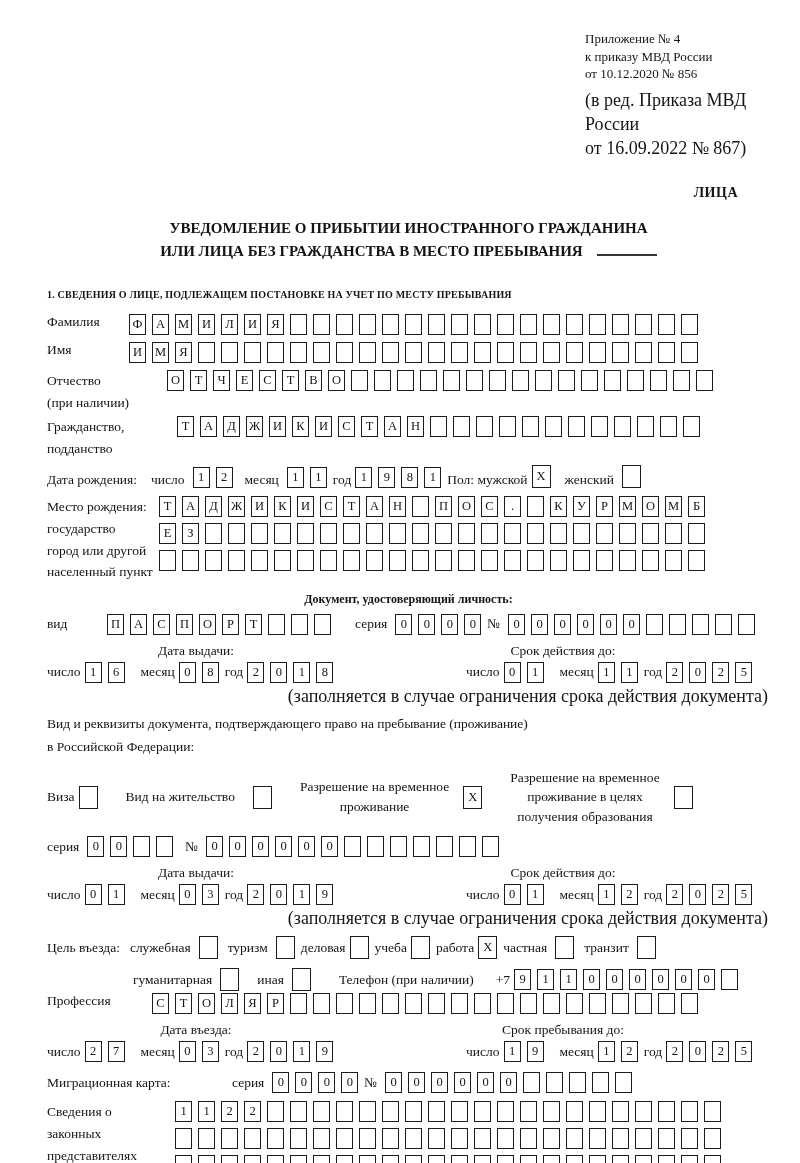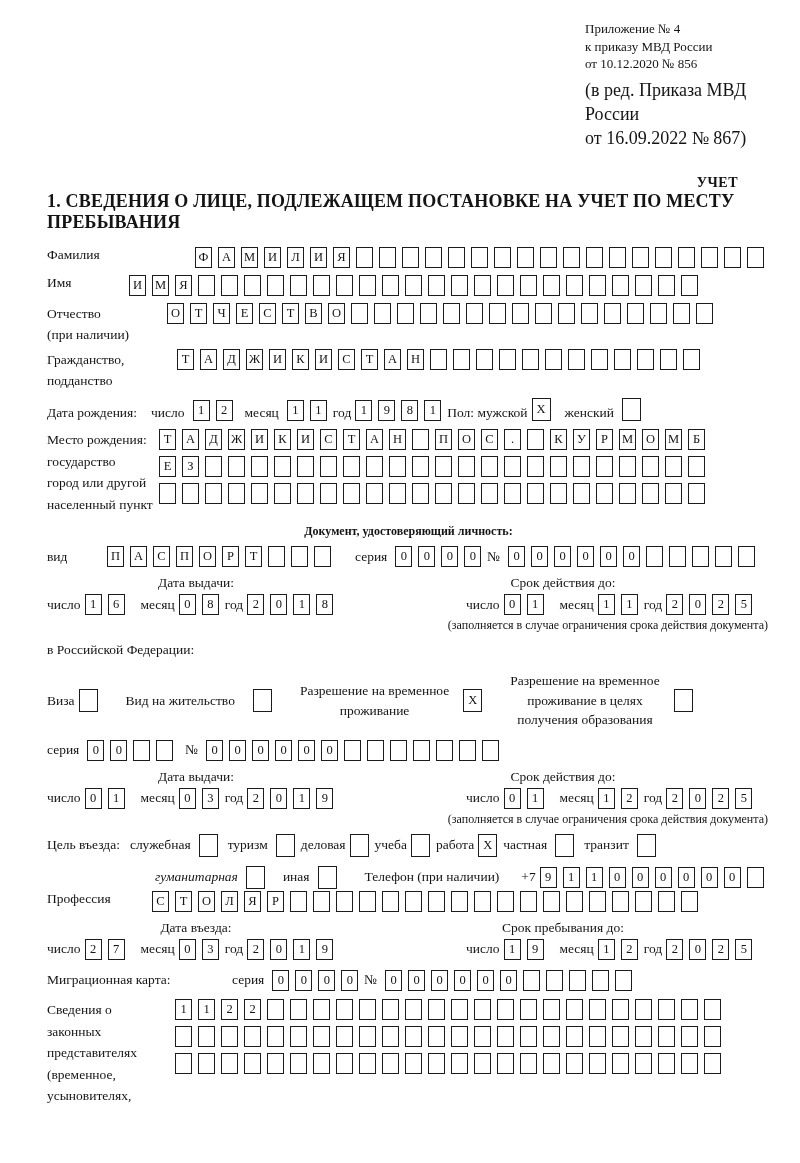--- a/index.html
+++ b/index.html
@@ -2,32 +2,32 @@
 <html><head>
 <meta charset="utf-8">
 <style>
   * { box-sizing: border-box; }
   html, body { margin: 0; padding: 0; background: #ffffff; }
   body {
     width: 800px; height: 1163px;
     font-family: "Liberation Serif", "DejaVu Serif", serif;
     color: #141414; font-size: 13.5px;
   }
-  .page { width: 800px; height: 1163px; padding: 20px 30px 14px 47px; overflow: hidden; }
+  .page { width: 800px; height: 1163px; padding: 30px 30px 14px 47px; overflow: hidden; }
 
   
   .hnote { width: 196px; margin-left: 538px; line-height: 1.35; font-size: 13px; }
   .hnote .small { font-size: 18px; display: block; }
   .hnote .gap { margin-top: 5px; }
   .forma { text-align: right; font-weight: bold; font-size: 14px; margin: 24px 32px 0 0; letter-spacing: .5px; }
 
   
   .title { text-align: center; font-weight: bold; font-size: 15px; line-height: 1.55; margin-top: 16px; }
   .blank-line { display: inline-block; width: 60px; border-bottom: 2px solid #333; height: 12px; margin-left: 14px; }
-  .sect { font-weight: bold; font-size: 18px; letter-spacing: .2px; }
+  .sect { font-weight: bold; font-size: 10px; margin-top: 26px; letter-spacing: .2px; }
 
   
   .row { display: flex; align-items: flex-start; margin-top: 7px; }
   .lbl { white-space: nowrap; }
   .cells { white-space: nowrap; display: inline-block; }
   .cell {
     display: inline-block; width: 17px; height: 21px; border: 1.5px solid #1c1c1c;
     margin-right: 6px; text-align: center; font-size: 12.5px; line-height: 19px;
     vertical-align: middle; background: #fff;
   }
@@ -50,44 +50,50 @@
 
   
   .date-pair { display: flex; margin-top: 8px; gap: 31px; }
   .dp-left { width: 388px; flex: 0 0 388px; }
   .dp-right { flex: 1; }
   .dp-heading { text-align: center; margin-bottom: 3px; }
   .dp-left .dp-heading { padding-right: 90px; }
   .dp-right .dp-heading { padding-right: 110px; }
   .dp-fields { display: flex; align-items: center; }
   .dp-fields .lbl { margin-right: 4px; }
-  .note-right { text-align: right; font-size: 12px; margin-top: 3px; padding-right: 2px; }
+  .note-right { text-align: right; font-size: 18px; margin-top: 3px; padding-right: 2px; }
 
   
   .permits { display: flex; align-items: center; margin-top: 9px; }
   .permit-label { text-align: center; line-height: 1.45; }
 </style>
 </head>
 <body>
 
 <div class="page">
 
   <div class="hnote">
     <span>Приложение № 4</span><br>
     <span>к приказу МВД России</span><br>
     <span>от 10.12.2020 № 856</span>
     <span class="small gap">(в ред. Приказа МВД России</span>
     <span class="small">от 16.09.2022 № 867)</span>
   </div>
-  <div class="forma">УЧЕТ</div>
-
+  <div class="forma">ЛИЦА</div>
+
+  <div class="title">
+    <div>УВЕДОМЛЕНИЕ О ПРИБЫТИИ ИНОСТРАННОГО ГРАЖДАНИНА</div>
+    <div>
+      <span>ИЛИ ЛИЦА БЕЗ ГРАЖДАНСТВА В МЕСТО ПРЕБЫВАНИЯ</span><span class="blank-line"></span>
+    </div>
+  </div>
 
   <div class="sect">1. СВЕДЕНИЯ О ЛИЦЕ, ПОДЛЕЖАЩЕМ ПОСТАНОВКЕ НА УЧЕТ ПО МЕСТУ ПРЕБЫВАНИЯ</div>
 
-  <div class="row" style="margin-top:14px;justify-content:space-between;">
+  <div class="row" style="margin-top:14px;">
     <span class="lbl w82">Фамилия</span>
     <span class="cells"><span class="cell">Ф</span><span class="cell">А</span><span class="cell">М</span><span class="cell">И</span><span class="cell">Л</span><span class="cell">И</span><span class="cell">Я</span><span class="cell"></span><span class="cell"></span><span class="cell"></span><span class="cell"></span><span class="cell"></span><span class="cell"></span><span class="cell"></span><span class="cell"></span><span class="cell"></span><span class="cell"></span><span class="cell"></span><span class="cell"></span><span class="cell"></span><span class="cell"></span><span class="cell"></span><span class="cell"></span><span class="cell"></span><span class="cell"></span></span>
   </div>
 
   <div class="row">
     <span class="lbl w82">Имя</span>
     <span class="cells"><span class="cell">И</span><span class="cell">М</span><span class="cell">Я</span><span class="cell"></span><span class="cell"></span><span class="cell"></span><span class="cell"></span><span class="cell"></span><span class="cell"></span><span class="cell"></span><span class="cell"></span><span class="cell"></span><span class="cell"></span><span class="cell"></span><span class="cell"></span><span class="cell"></span><span class="cell"></span><span class="cell"></span><span class="cell"></span><span class="cell"></span><span class="cell"></span><span class="cell"></span><span class="cell"></span><span class="cell"></span><span class="cell"></span></span>
   </div>
 
   <div class="row">
@@ -164,20 +170,21 @@
         <span class="lbl ml10">месяц</span>
         <span class="cells"><span class="cell">1</span><span class="cell">1</span></span>
         <span class="lbl">год</span>
         <span class="cells"><span class="cell">2</span><span class="cell">0</span><span class="cell">2</span><span class="cell">5</span></span>
       </div>
     </div>
   </div>
   <div class="note-right">(заполняется в случае ограничения срока действия документа)</div>
 
   <div style="margin-top:6px; line-height:1.7;">
+    <div>Вид и реквизиты документа, подтверждающего право на пребывание (проживание)</div>
     <div>в Российской Федерации:</div>
   </div>
 
   <div class="permits">
     <span class="lbl mr4">Виза</span>
     <span class="cells cb"><span class="cell"></span></span>
     <span class="lbl ml28 mr8">Вид на жительство</span>
     <span class="cells cb ml10"><span class="cell"></span></span>
     <span class="permit-label ml28">
       <div>Разрешение на временное</div>
@@ -237,21 +244,21 @@
     <span class="cells cb"><span class="cell"></span></span>
     <span class="lbl ml6 mr4">работа</span>
     <span class="cells cb"><span class="cell">X</span></span>
     <span class="lbl ml6 mr8">частная</span>
     <span class="cells cb"><span class="cell"></span></span>
     <span class="lbl ml10 mr8">транзит</span>
     <span class="cells cb"><span class="cell"></span></span>
   </div>
 
   <div class="row" style="align-items:center; margin-top:9px;">
-    <span class="lbl mr8" style="margin-left:108px;font-style:italic;">гуманитарная</span>
+    <span class="lbl mr8" style="margin-left:86px;">гуманитарная</span>
     <span class="cells cb"><span class="cell"></span></span>
     <span class="lbl ml18 mr8">иная</span>
     <span class="cells cb"><span class="cell"></span></span>
     <span class="lbl ml28 mr8">Телефон (при наличии)</span>
     <span class="lbl ml14 mr4">+7</span>
     <span class="cells"><span class="cell">9</span><span class="cell">1</span><span class="cell">1</span><span class="cell">0</span><span class="cell">0</span><span class="cell">0</span><span class="cell">0</span><span class="cell">0</span><span class="cell">0</span><span class="cell"></span></span>
   </div>
 
   <div class="row" style="margin-top:2px;">
     <span class="lbl w105">Профессия</span>

